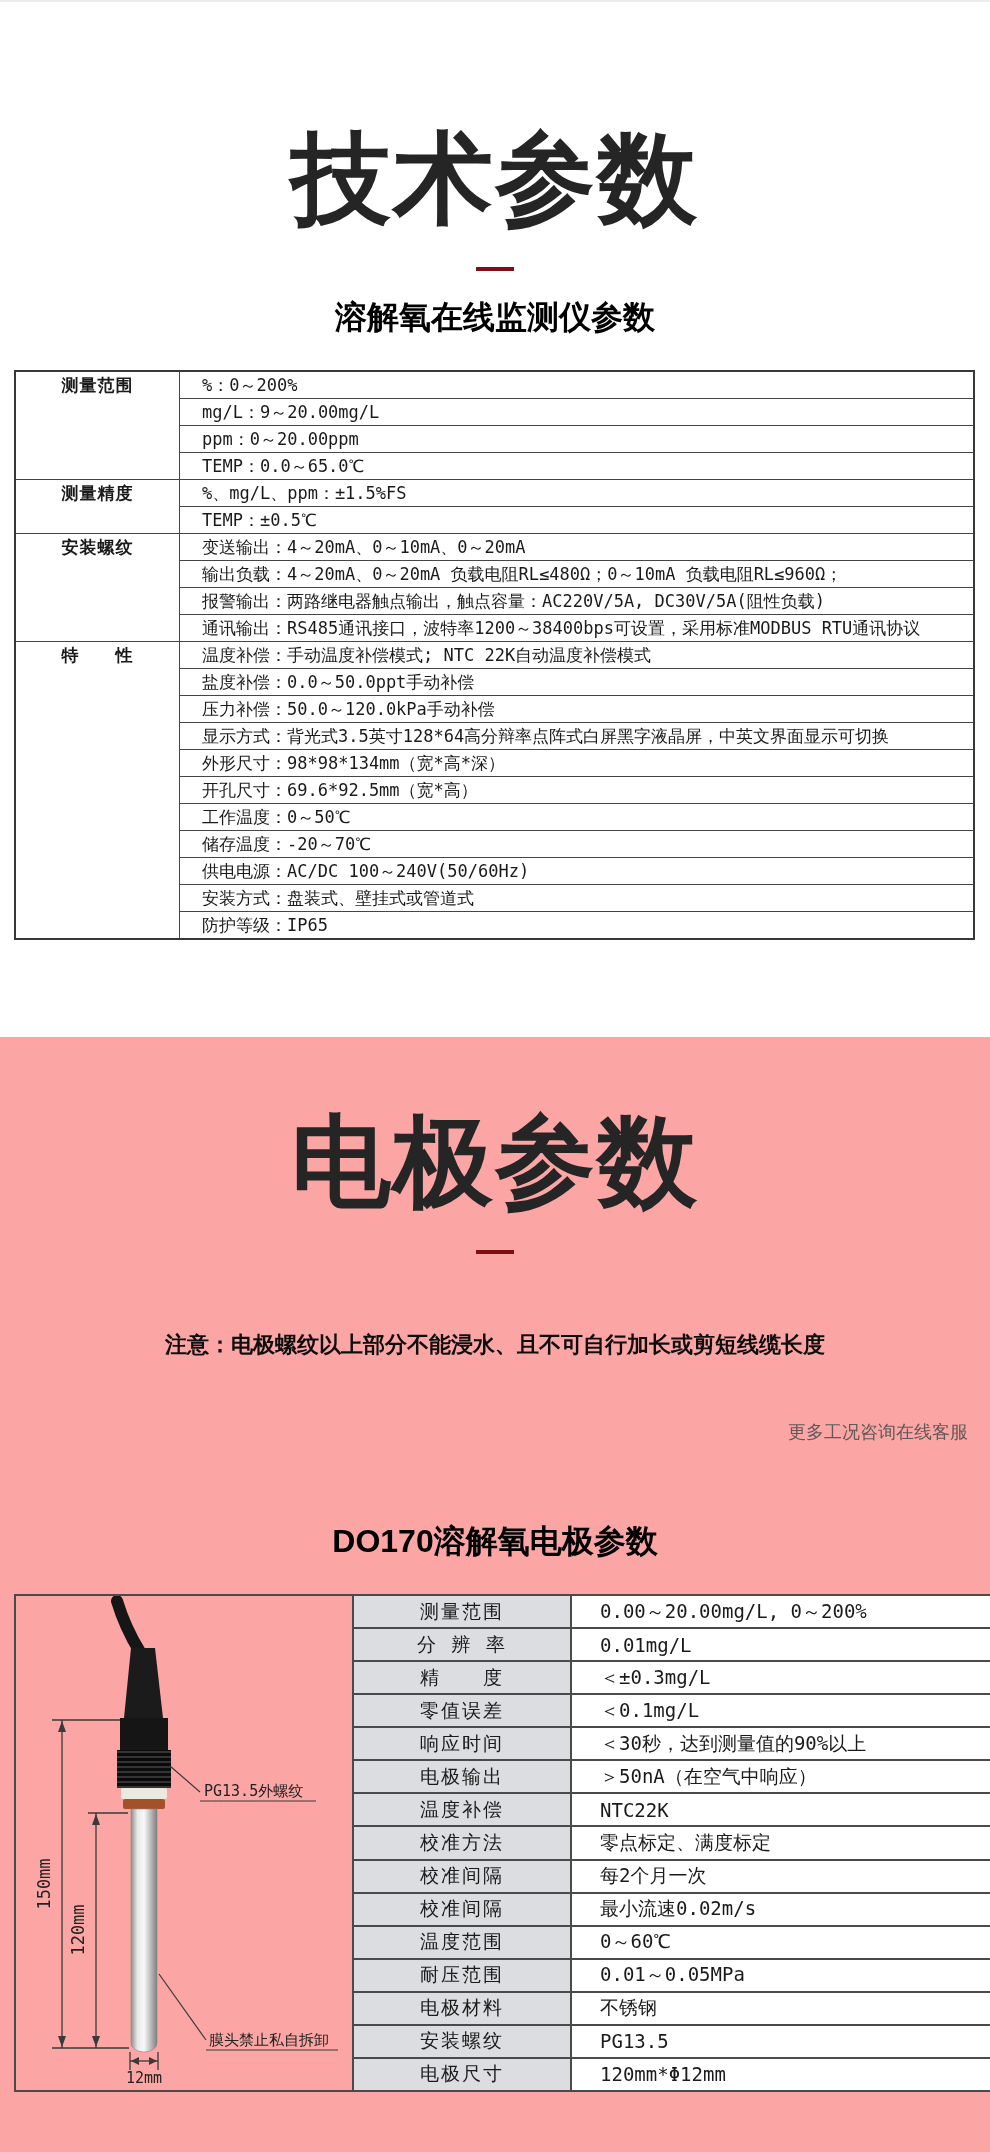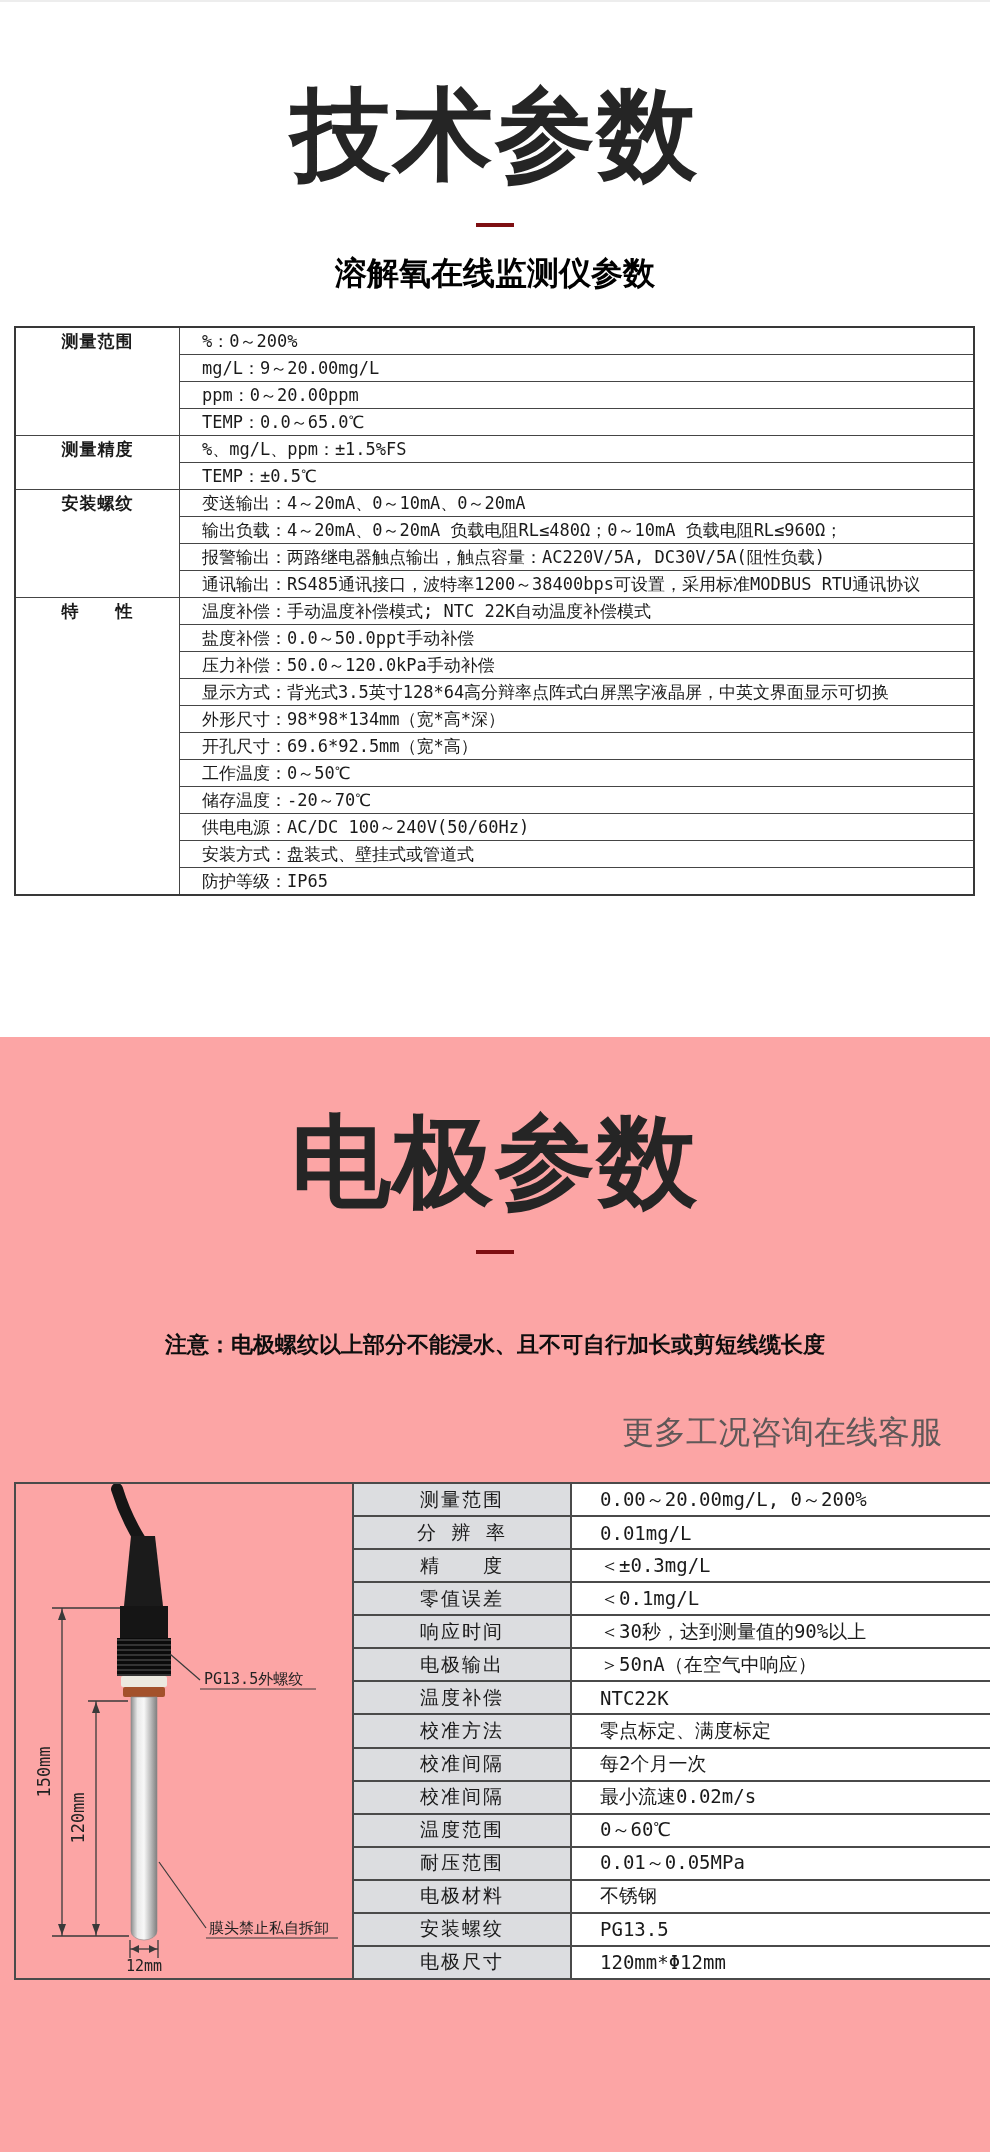--- a/index.html
+++ b/index.html
@@ -1,38 +1,38 @@
 <!DOCTYPE html>
 <html><head>
 <meta charset="utf-8">
 <style>
   html,body{margin:0;padding:0;}
   body{width:990px;background:#ffffff;font-family:"Liberation Sans",sans-serif;color:#1a1a1a;}
   .page{width:990px;height:2152px;overflow:hidden;position:relative;background:#fff;}
   .hairline{height:2px;background:#ededed;}
 
   
-  .sec1{height:1035px;box-sizing:border-box;padding-top:70px;background:#fff;}
+  .sec1{height:1035px;box-sizing:border-box;padding-top:114px;background:#fff;}
   .big-title{margin:0;text-align:center;font-size:100px;line-height:125px;font-weight:900;
              letter-spacing:2px;color:#252525;}
   .red-line{width:38px;height:4px;margin:26px auto 0;background:#7e0f12;}
   .sub-title{margin:20px 0 0;text-align:center;font-size:32px;line-height:53px;font-weight:700;color:#000;}
 
   table{border-collapse:collapse;table-layout:fixed;}
   .t1{width:961px;margin:26px 0 0 14px;border:2px solid #383838;
       font-family:"DejaVu Sans Mono","Liberation Mono",monospace;}
   .t1 td{border:1px solid #454545;height:26px;font-size:17px;overflow:hidden;white-space:nowrap;}
   .t1 .glabel{width:163px;text-align:center;vertical-align:top;font-weight:700;
               line-height:27px;letter-spacing:1px;padding:0;}
   .t1 .gval{padding:0 8px 0 22px;}
 
   
   .sec2{height:1115px;box-sizing:border-box;background:#fca5a5;padding-top:62px;}
   .notice{margin:76px 4px 0;text-align:center;font-size:22px;line-height:30px;font-weight:700;color:#0e0e0e;}
-  .cs-note{margin:54px 48px 0 0;text-align:right;font-size:32px;line-height:36px;font-weight:300;color:#5f5858;}
+  .cs-note{margin:54px 22px 0 0;text-align:right;font-size:18px;line-height:36px;font-weight:300;color:#5f5858;}
   .t2-title{margin:70px 0 0;text-align:center;font-size:32px;line-height:42px;font-weight:700;color:#000;}
 
   .t2{width:961px;margin:32px 0 0 14px;border:2px solid #383838;
       font-family:"DejaVu Sans Mono","Liberation Mono",monospace;}
   .t2 td{border:2px solid #4a4a4a;height:29px;font-size:19px;overflow:hidden;white-space:nowrap;}
   .t2 .lab{width:214px;background:#dcdde0;text-align:center;letter-spacing:2px;font-weight:500;}
   .t2 .val{width:403px;background:#ffffff;padding:0 6px 0 28px;}
   .t2 .imgcell{width:336px;background:transparent;vertical-align:top;padding:0;}
 
   svg text{font-family:"DejaVu Sans Mono","Liberation Mono",monospace;fill:#222;}
@@ -122,20 +122,21 @@
           </tr>
       </tbody>
     </table>
   </section>
 
   <section class="sec2">
     <h1 class="big-title">电极参数</h1>
     <div class="red-line"></div>
     <p class="notice">注意：电极螺纹以上部分不能浸水、且不可自行加长或剪短线缆长度</p>
     <p class="cs-note">更多工况咨询在线客服</p>
+    <h3 class="t2-title">DO170溶解氧电极参数</h3>
 
     <table class="t2">
       <tbody>
         <tr>
           <td class="imgcell" rowspan="15">
             <svg width="332" height="490" viewBox="0 0 332 490" xmlns="http://www.w3.org/2000/svg">
               <defs>
                 <pattern id="knurl" patternUnits="userSpaceOnUse" width="54" height="5">
                   <rect width="54" height="5" fill="#0b0b0b"></rect>
                   <rect width="54" height="2" fill="#343434"></rect>

